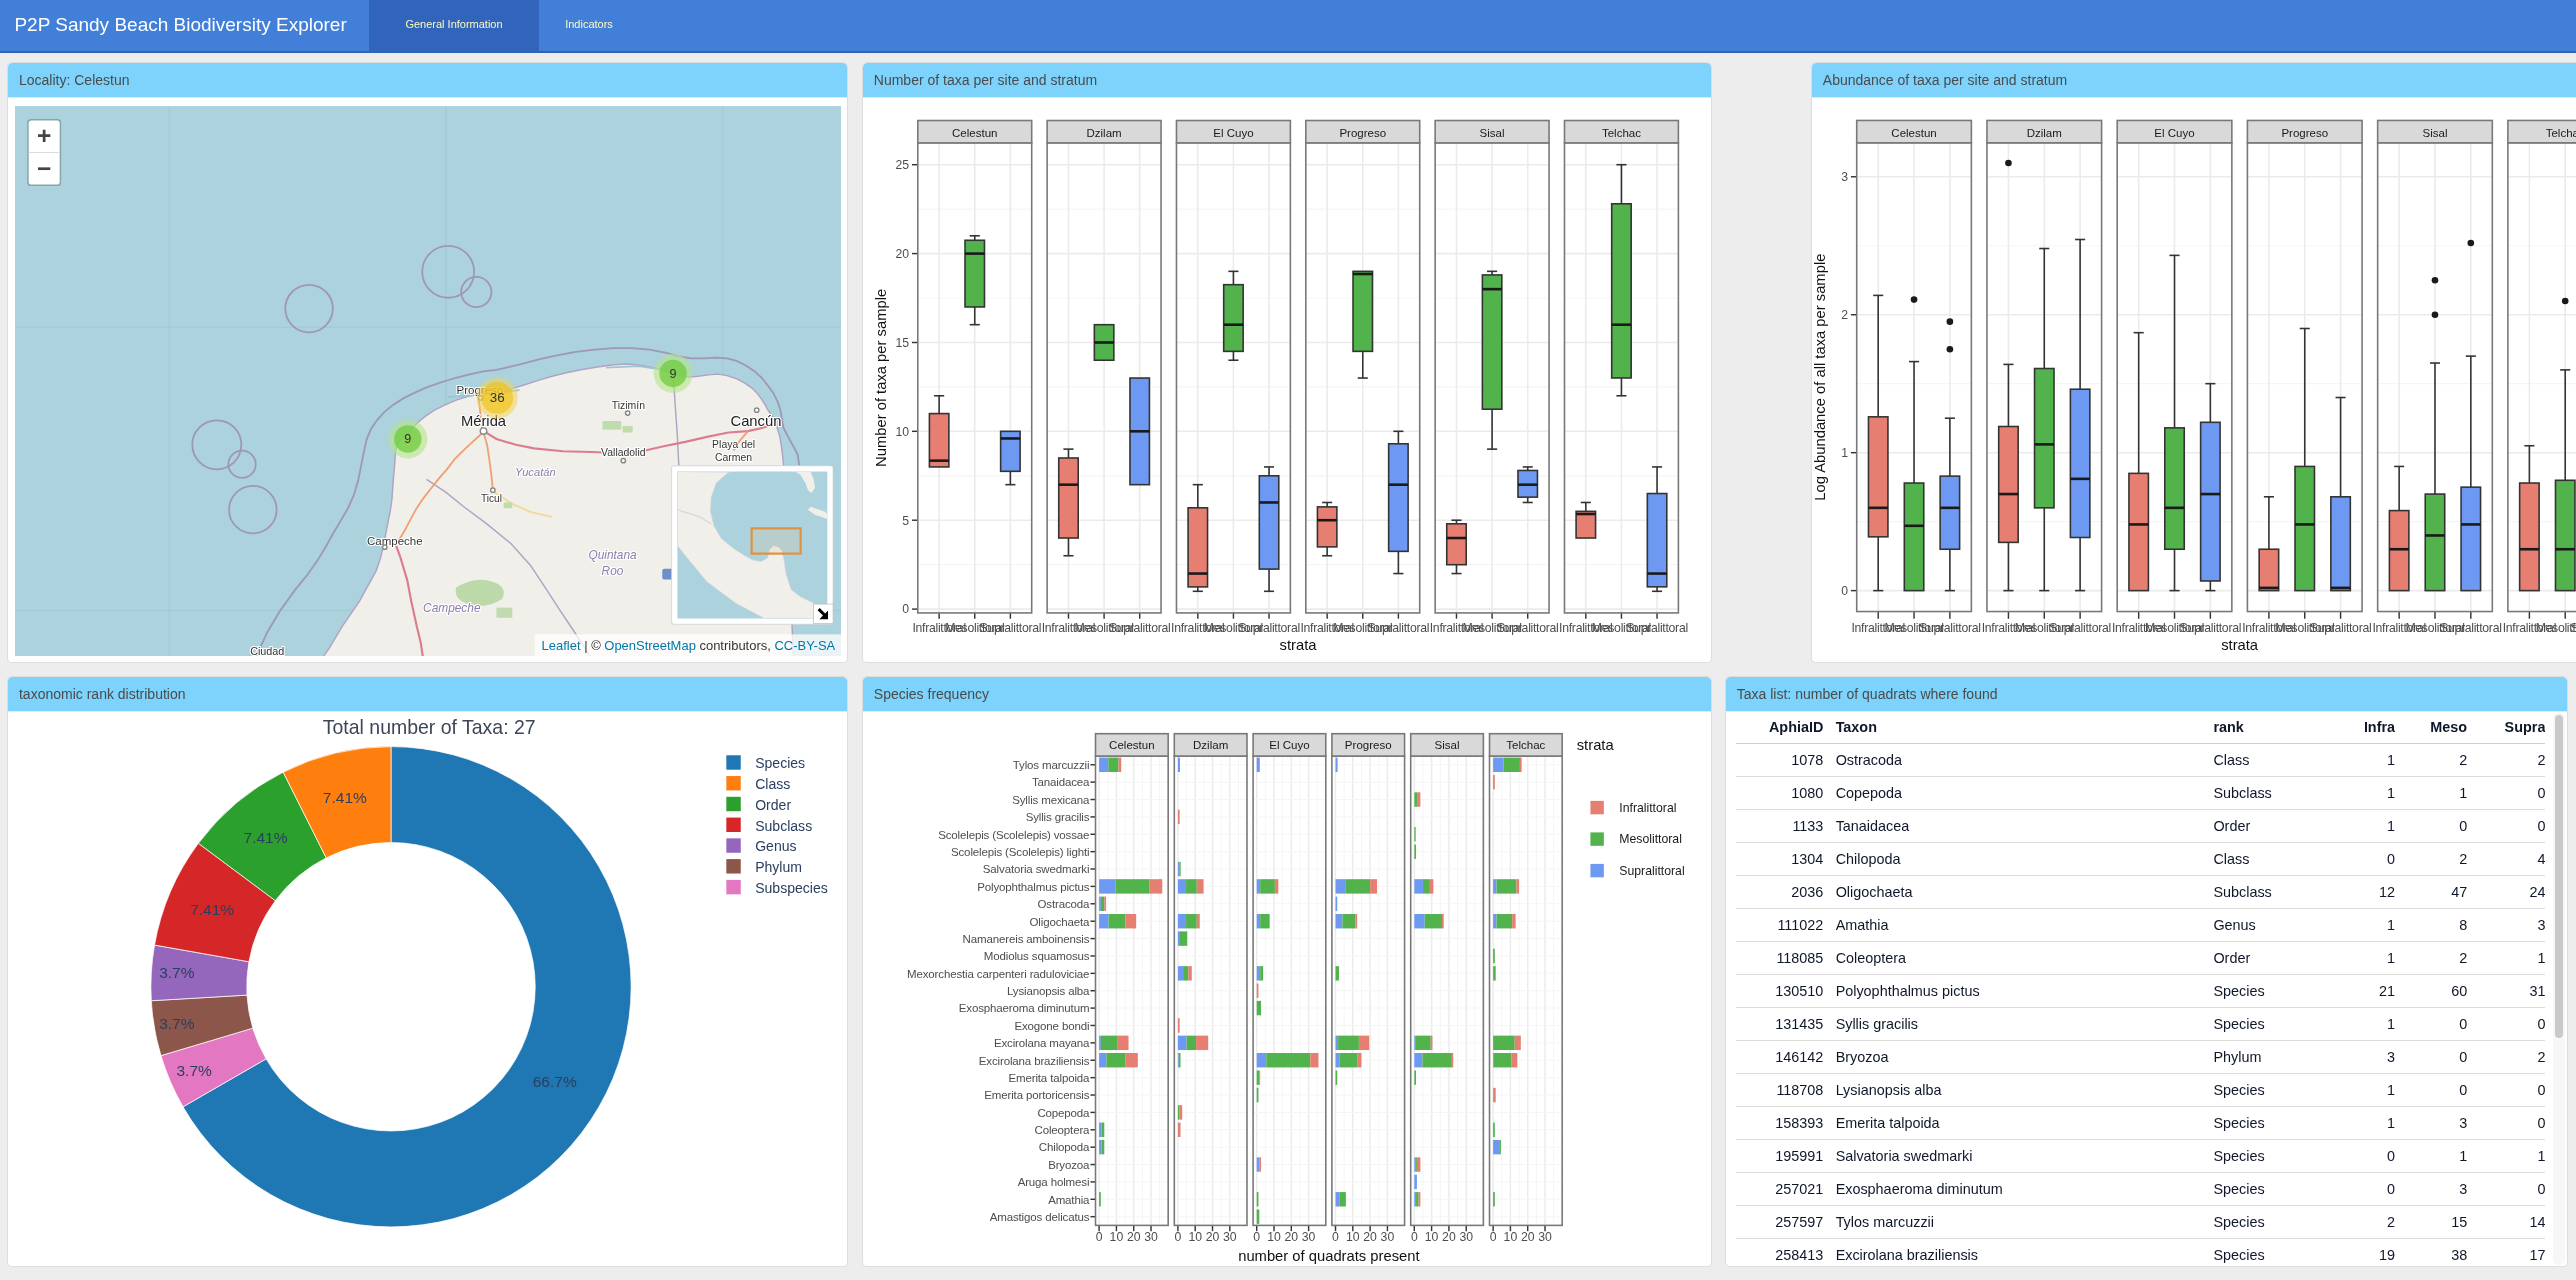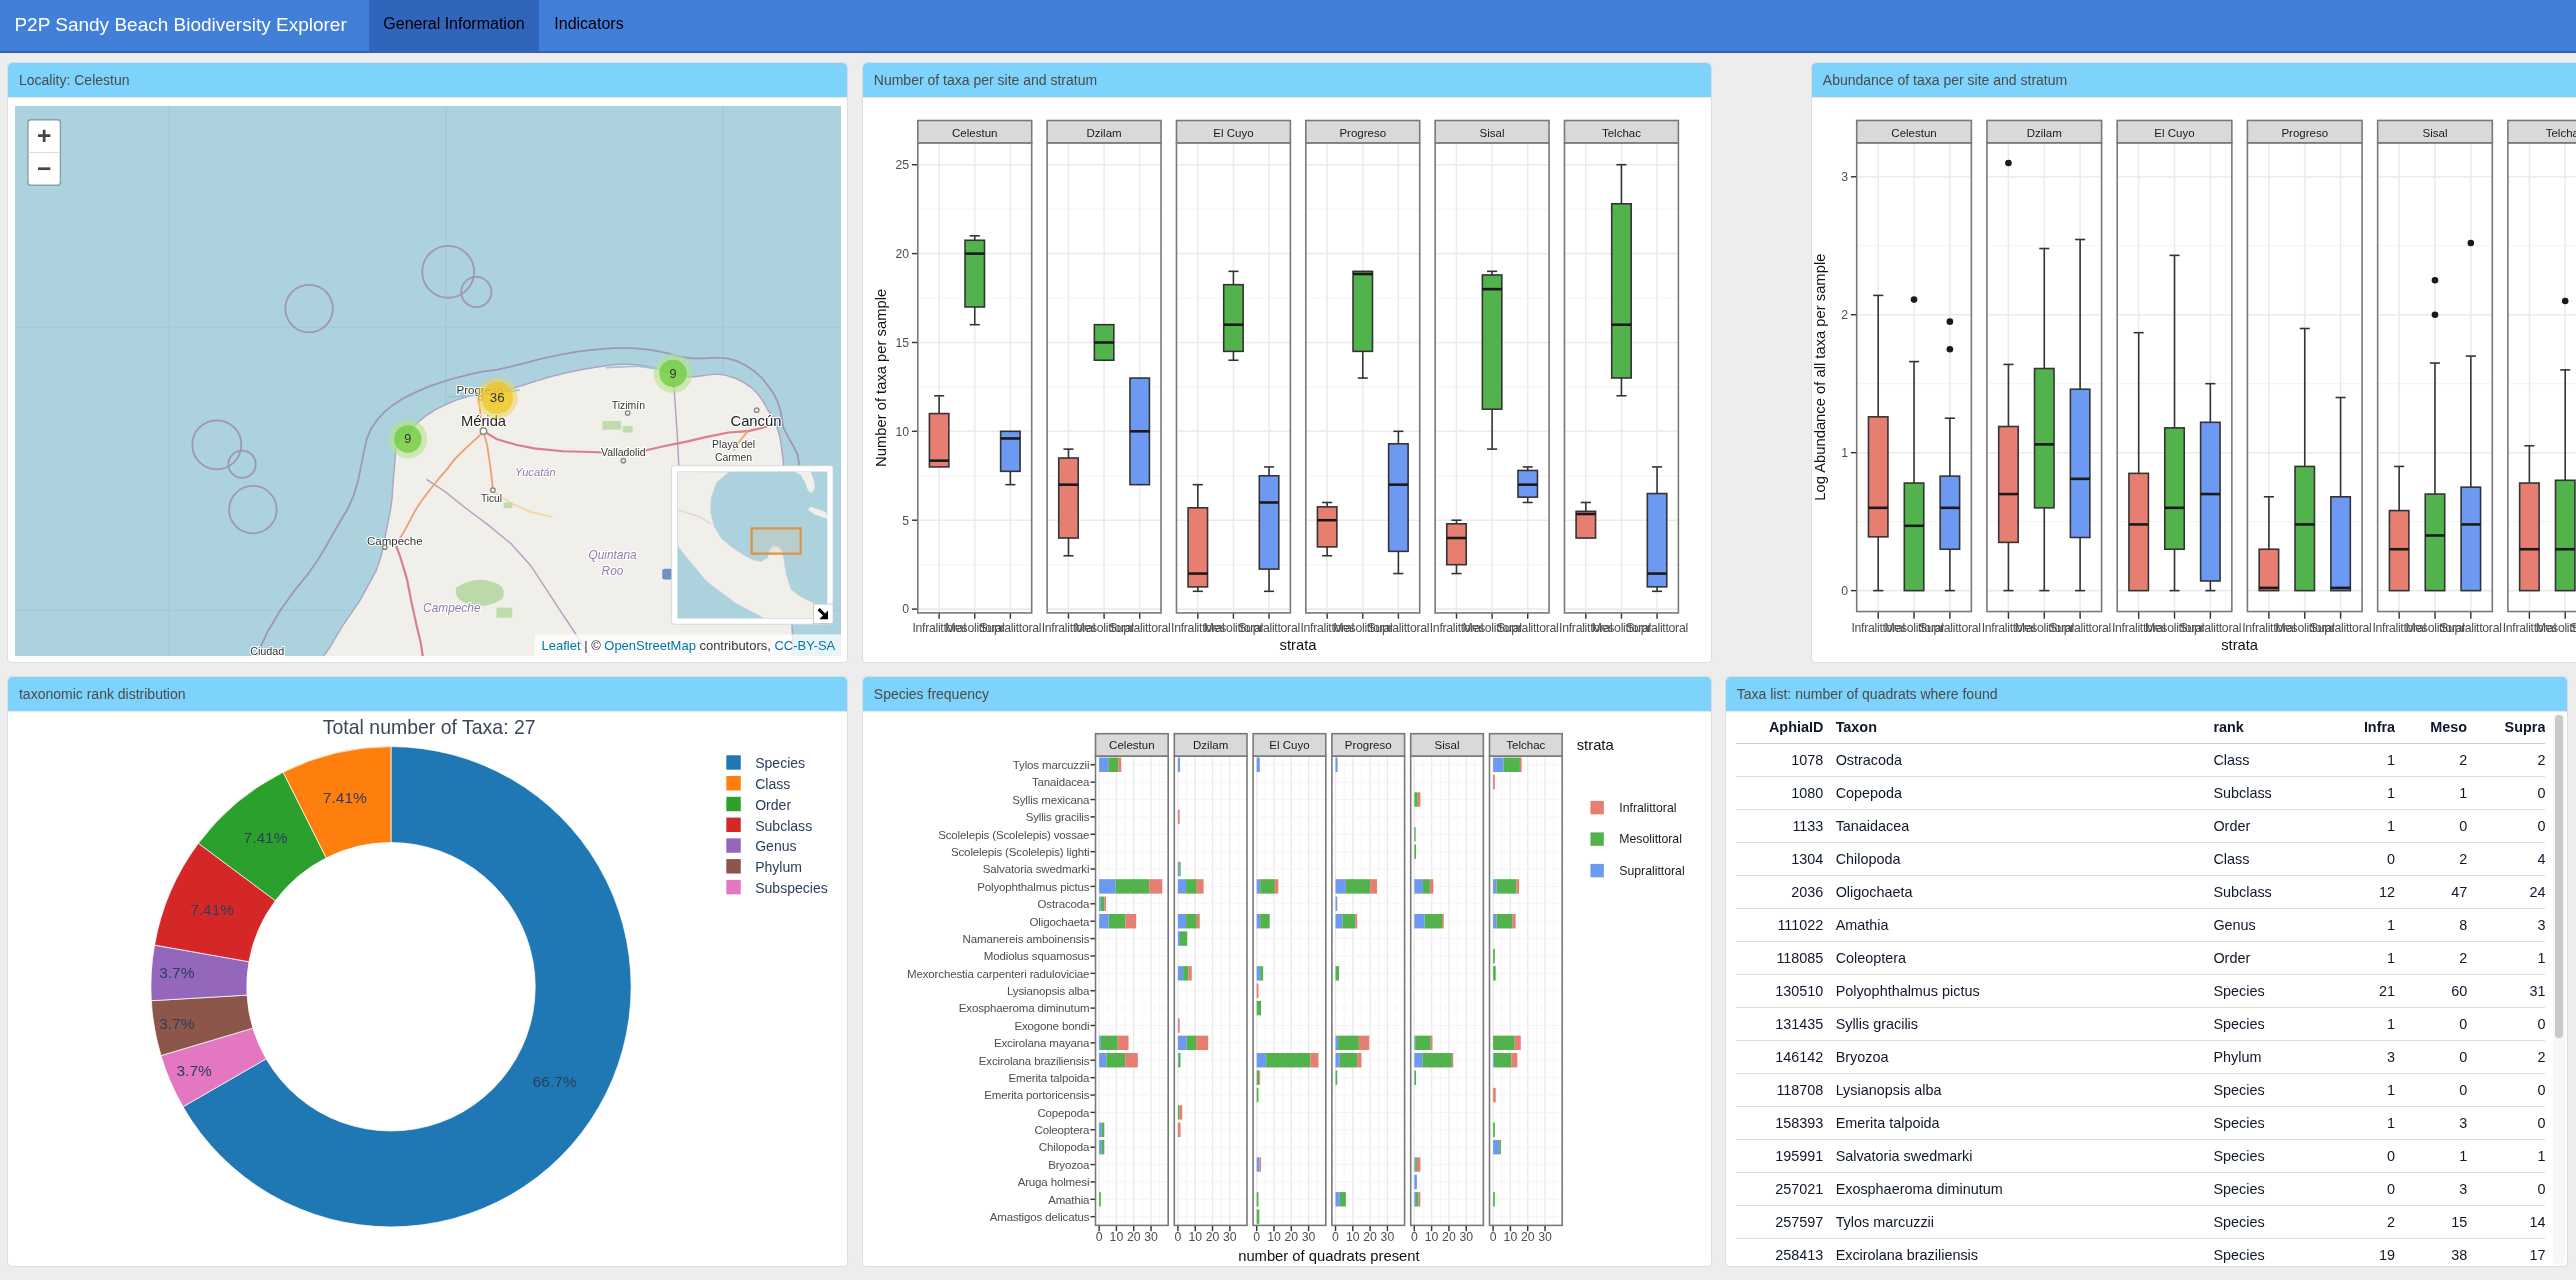--- a/index.html
+++ b/index.html
@@ -1,18 +1,18 @@
 <!DOCTYPE html>
 <html style="font-size:11.5px"><head><meta charset="utf-8"><style>
 * { margin:0; padding:0; box-sizing:border-box; }
 html,body { width:2576px; height:1281px; background:#ededed; font-family:Liberation Sans, sans-serif; overflow:hidden; }
 #page { position:relative; width:2576px; height:1281px; }
 #nav { position:absolute; left:0; top:0; width:2576px; height:53px; background:#417fd9; border-bottom:2.2px solid #2f63b4; }
 #brand { position:absolute; left:14.4px; top:0; height:50px; line-height:50px; color:#ffffff; font-size:19px; }
-.tab { position:absolute; top:0; height:52px; line-height:48px; color:#000000; font-size:16px; text-align:center; }
+.tab { position:absolute; top:0; height:52px; line-height:48px; color:#fef9c3; font-size:11px; text-align:center; }
 #tab1 { left:369px; width:170px; background:#3065bb; }
 #tab2 { left:539px; width:100px; }
 .panel { position:absolute; background:#ffffff; border:0.7px solid #dddddd; border-radius:4.3px; }
 .phead { position:absolute; left:0; top:0; right:0; height:35px; line-height:35px; padding-left:10.8px;
   color:#4b4b4b; font-size:14px; border-bottom:0.7px solid #e8e8e8; border-radius:4.3px 4.3px 0 0; background:#7dd3fc; }
 .tblwrap { position:absolute; left:10px; right:21.6px; top:35px; bottom:0.7px; overflow:hidden; }
 table.taxa { border-collapse:collapse; width:100%; table-layout:fixed; font-size:14.4px; color:#0f172a; }
 table.taxa td { height:33px; padding:0; border-bottom:1.1px solid #dcdcdc; overflow:hidden; white-space:nowrap; }
 table.taxa tr.hd td { font-weight:bold; height:31px; border-bottom:1.4px solid #cfcfcf; }
 td.r { text-align:right; } td.l { text-align:left; padding-left:12.3px !important; }

